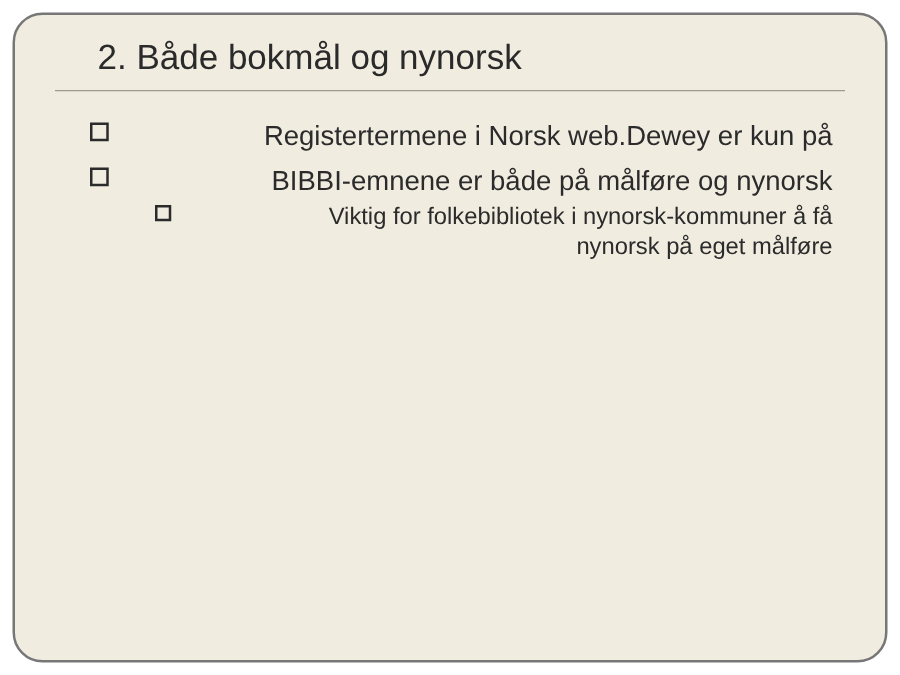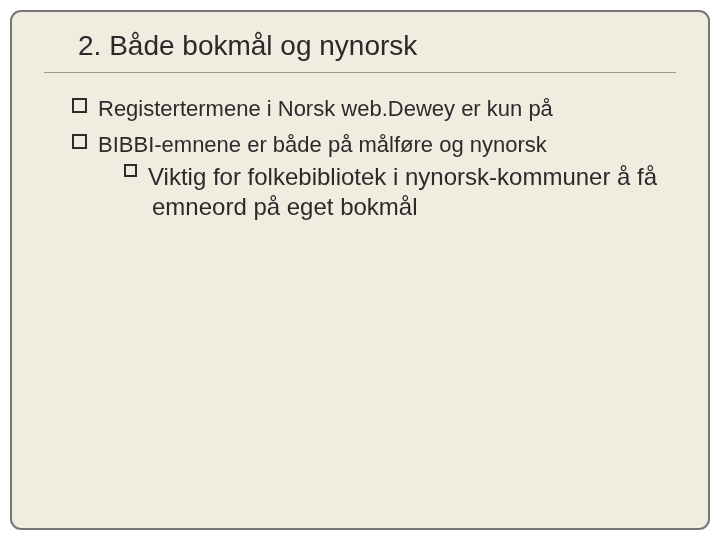--- a/index.html
+++ b/index.html
@@ -10,54 +10,55 @@
     background: #ffffff;
     font-family: Arial, Helvetica, sans-serif;
     overflow: hidden;
   }
   .slide {
     box-sizing: border-box;
     width: 700px;
     height: 520px;
     margin: 10px;
     border: 2px solid #777;
-    border-radius: 11px;
+    border-radius: 24px;
     background: #f0ece0;
     position: relative;
     padding: 14px 32px 8px 32px;
   }
   .title-block {
     padding: 4px 4px 10px 34px;
     border-bottom: 1px solid #9e9a8e;
     margin-bottom: 22px;
   }
   .title {
     font-size: 28px;
     color: #2a2a2a;
     font-weight: 400;
   }
   .body {
     padding-left: 28px;
     padding-right: 10px;
+    text-align: right;
   }
   .b1 {
     position: relative;
     font-size: 22px;
     color: #2b2b2b;
     line-height: 1.25;
     margin-bottom: 8px;
     padding-left: 26px;
   }
   .b1 .cont {
     display: block;
     padding-left: 6px;
   }
   .b2 {
     position: relative;
-    font-size: 24px;
+    font-size: 19px;
     color: #2b2b2b;
     line-height: 1.25;
     margin-top: 4px;
     margin-left: 26px;
     padding-left: 24px;
   }
   .b2 .cont {
     display: block;
     padding-left: 4px;
   }
@@ -92,18 +93,18 @@
       <span>Registertermene i Norsk web.Dewey er kun på</span>
     </div>
 
     <div class="b1">
       <span class="sq"></span>
       <span>BIBBI-emnene er både på målføre og nynorsk</span>
 
       <div class="b2">
         <span class="sq sq2"></span>
         <span>Viktig for folkebibliotek i nynorsk-kommuner å få</span>
-        <span class="cont">emneord på eget bokmål</span>
+        <span class="cont">nynorsk på eget målføre</span>
       </div>
     </div>
 
   </div>
 </div>
 
 </body></html>

